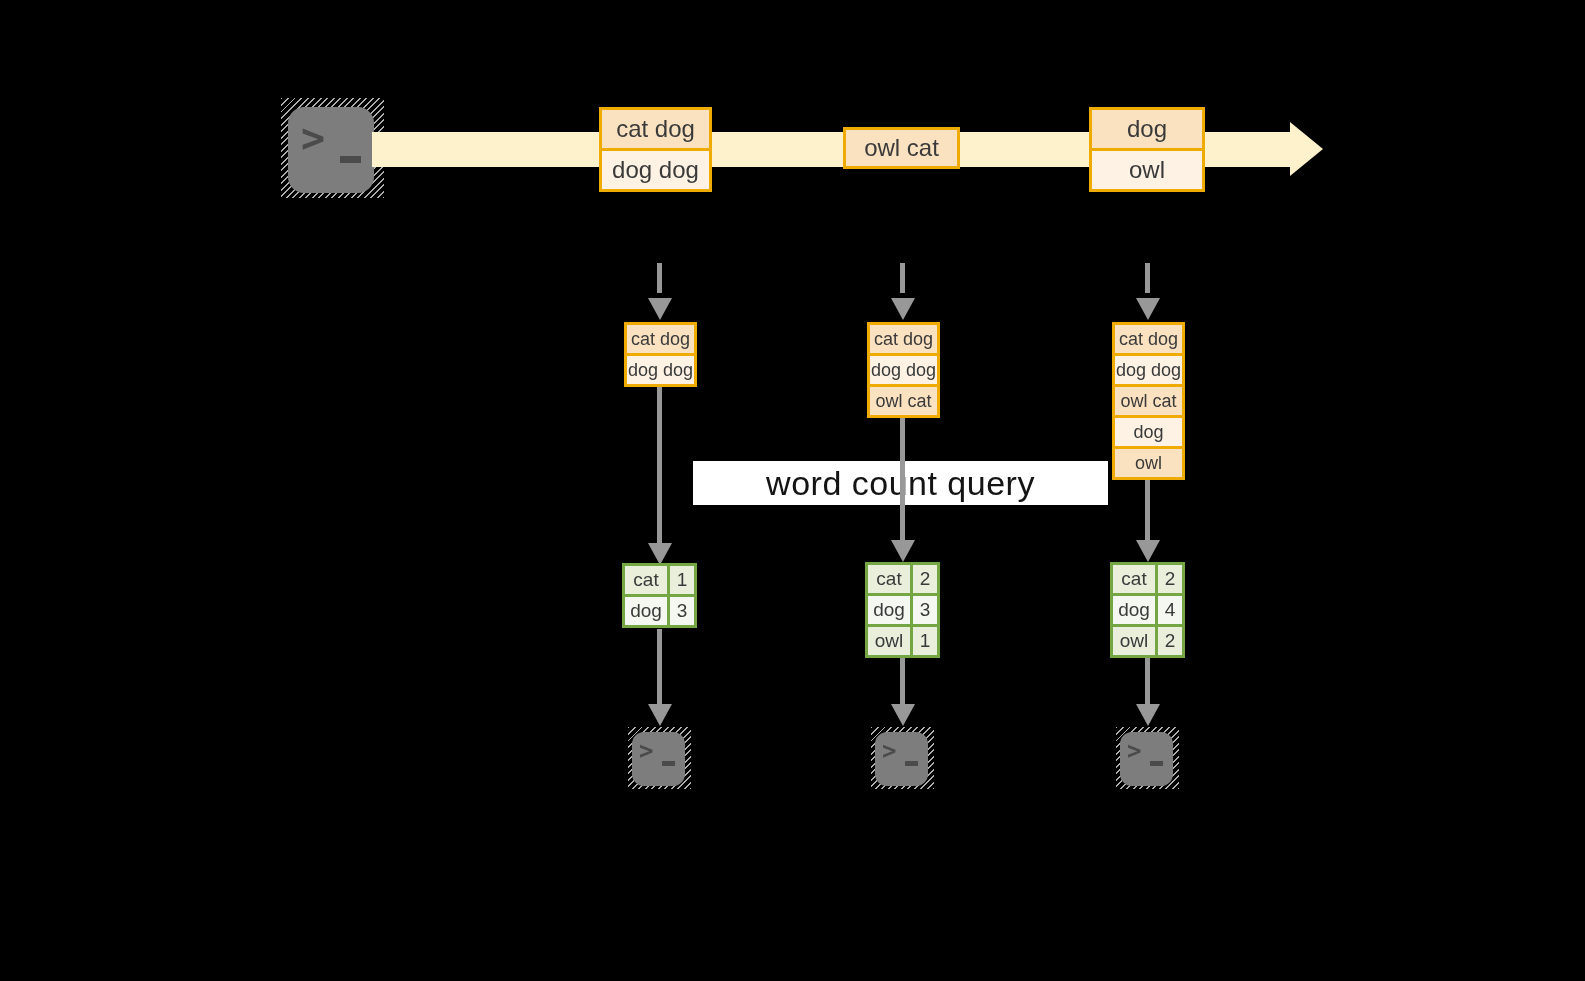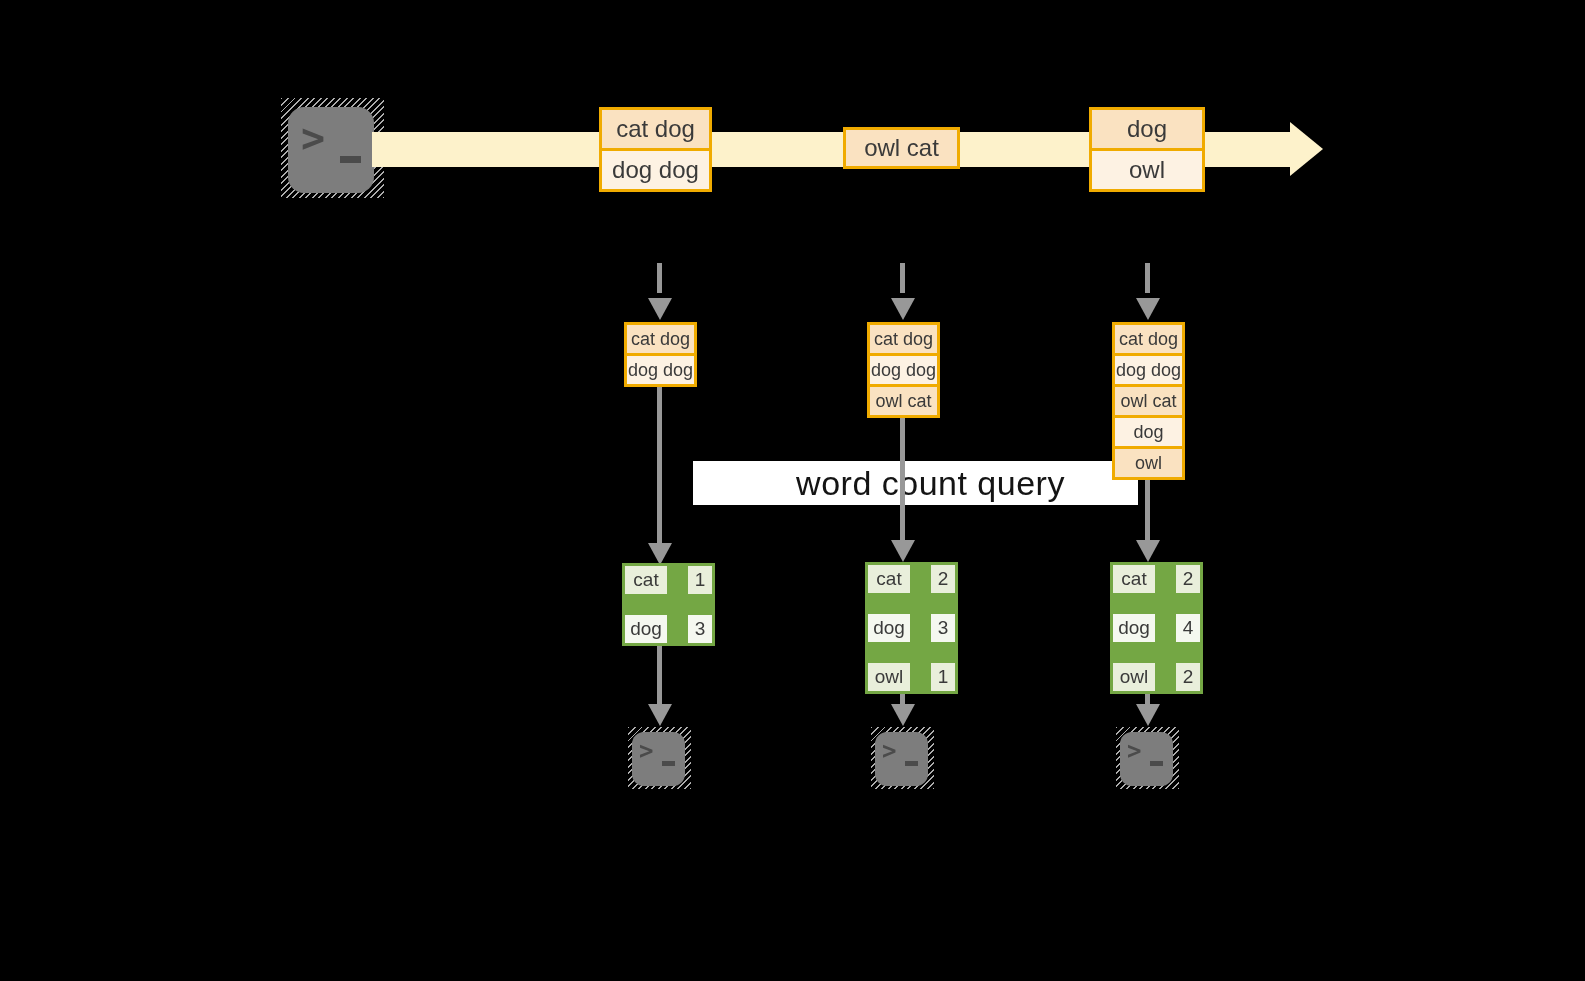--- a/index.html
+++ b/index.html
@@ -41,33 +41,33 @@
   .msgbox .mcell{height:38px;display:flex;align-items:center;justify-content:center;font-size:24px;}
   .msgbox .mcell + .mcell{border-top:3px solid var(--orange);}
   .cell-dark{background:var(--peach-dark);}
   .cell-light{background:var(--peach-light);}
 
   
   .statebox{border:3px solid var(--orange);display:flex;flex-direction:column;gap:3px;background:var(--orange);z-index:3;}
   .statebox .scell{height:28px;display:flex;align-items:center;justify-content:center;font-size:18px;}
 
   
-  .rtable{border:3px solid var(--green);background:var(--green);display:grid;grid-template-columns:42px 24px;gap:21px;z-index:3;}
+  .rtable{border:3px solid var(--green);background:var(--green);display:grid;grid-template-columns:42px 24px;gap:3px;z-index:3;}
   .rtable .gcell{height:28px;display:flex;align-items:center;justify-content:center;font-size:19px;}
   .row-dark{background:var(--green-dark);}
   .row-light{background:var(--green-light);}
 
   
   .vline{position:absolute;width:5px;background:var(--arrow);z-index:2;}
   .vhead{position:absolute;width:0;height:0;border-left:12px solid transparent;
     border-right:12px solid transparent;border-top:22px solid var(--arrow);z-index:2;}
 
   
   #query{left:693px;top:461px;width:415px;height:44px;background:#fff;z-index:1;
-    display:flex;align-items:center;justify-content:center;padding-left:30px;}
+    display:flex;align-items:center;justify-content:center;}
   #query span{font-size:34px;font-weight:300;color:#141414;letter-spacing:.5px;}
 </style>
 </head>
 <body>
 
 <div id="canvas">
 
   <div class="abs hatch" style="left:281px;top:98px;width:103px;height:100px;">
     <div class="term-inner" style="left:7px;top:9px;right:10px;bottom:5px;border-radius:16px;">
       <div class="term-gt" style="left:13px;top:11px;font-size:40px;">&gt;</div>

